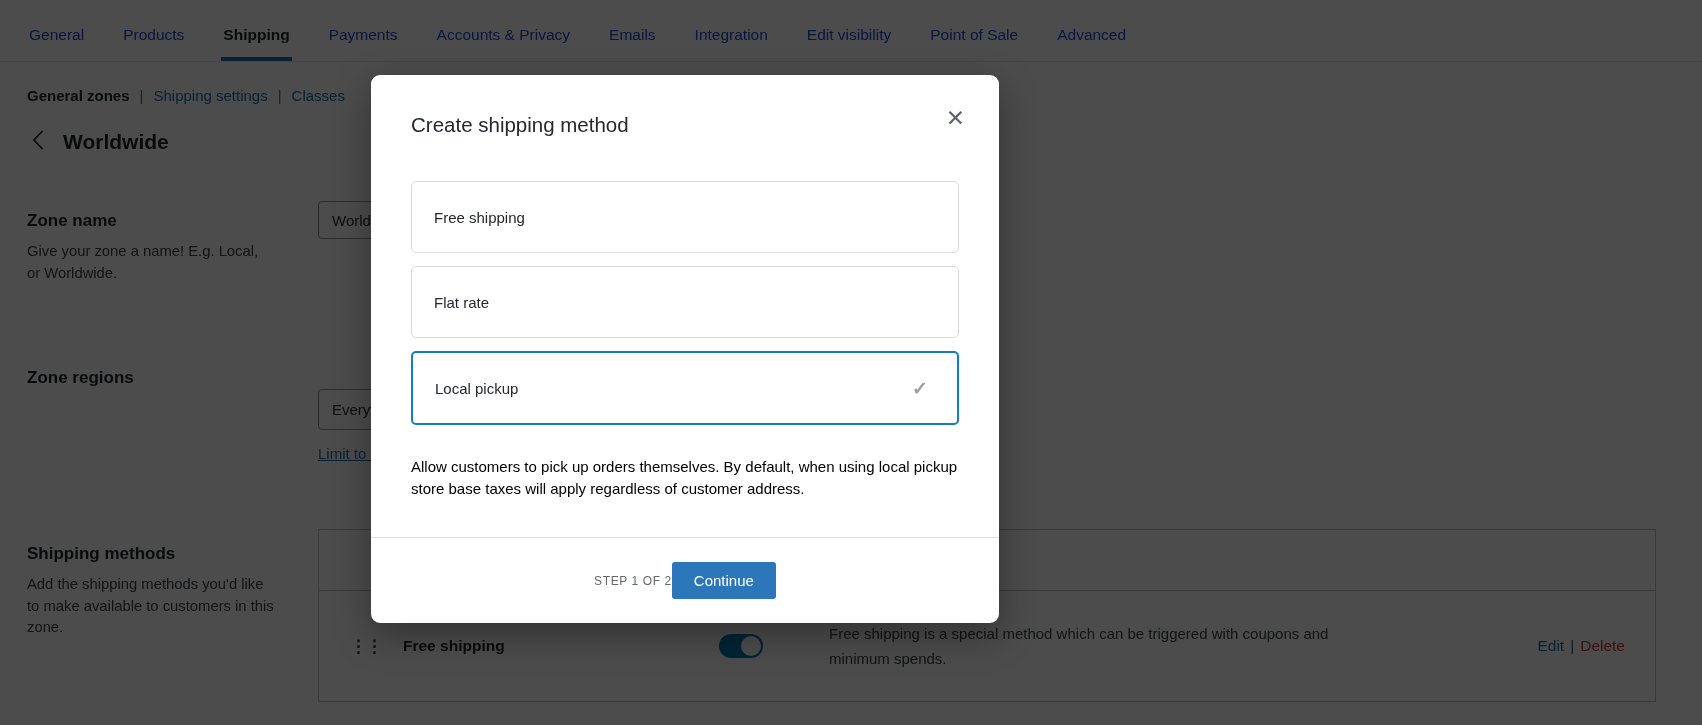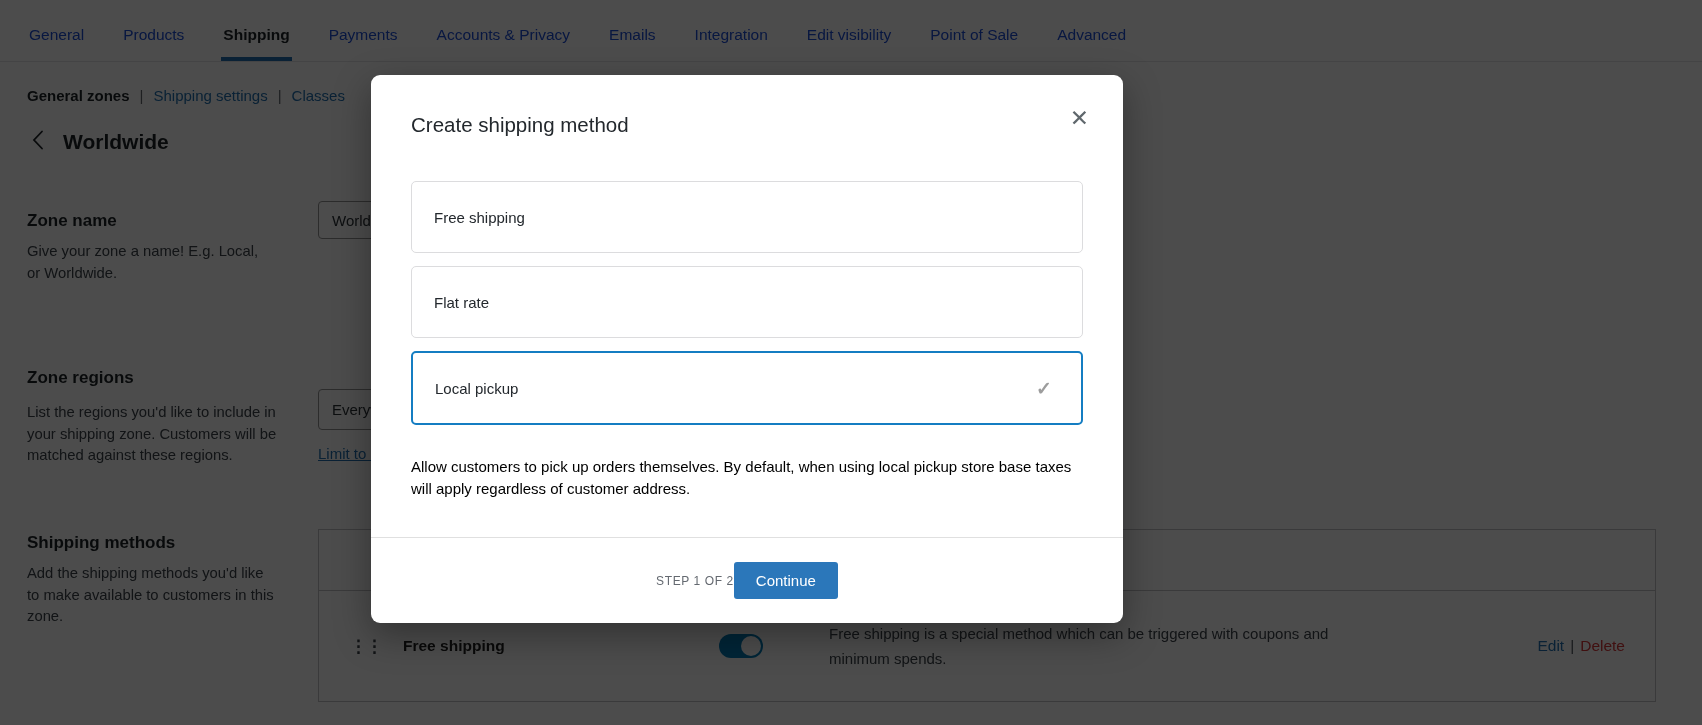--- a/index.html
+++ b/index.html
@@ -55,21 +55,21 @@
   .label-col p { margin-top:10px; font-size:14.8px; line-height:21.5px; color:#3c434a; }
   .field-col { flex:1; }
 
   .sec-zone-name { top:193px; }
   .sec-zone-name .label-col h3 { margin-top:18px; }
   .sec-zone-name .label-col p { width:242px; }
   .sec-zone-regions { top:366px; }
   .sec-zone-regions .label-col h3 { margin-top:2px; }
   .sec-zone-regions .label-col p { width:272px; margin-top:14px; }
   .sec-methods { top:529px; }
-  .sec-methods .label-col h3 { margin-top:4px; }
+  .sec-methods .label-col h3 { margin-top:15px; }
   .sec-methods .label-col p { width:250px; }
 
   .text-input {
     height:38px; width:432px;
     border:1px solid #949494; border-radius:4px;
     padding:0 13px; font-size:15px; color:#2c3338;
     font-family:"Liberation Sans", sans-serif;
     background:#fff; outline:none; display:block;
   }
   .sec-zone-name .text-input { margin-top:8px; }
@@ -103,21 +103,21 @@
   .m-actions { margin-left:auto; margin-right:30px; font-size:15.5px; white-space:nowrap; }
   .act-edit { color:#2271b1; text-decoration:none; cursor:pointer; }
   .act-sep { color:#50575e; margin:0 6px; }
   .act-delete { color:#d63638; text-decoration:none; cursor:pointer; }
 
   
   .overlay {
     position:absolute; inset:0; background:rgba(0,0,0,0.70); z-index:10;
   }
   .modal {
-    position:absolute; left:371px; top:75px; width:752px; height:548px;
+    position:absolute; left:371px; top:75px; width:628px; height:548px;
     background:#fff; border-radius:9px; z-index:20;
     box-shadow:0 12px 36px rgba(0,0,0,.35);
     display:flex; flex-direction:column;
   }
   .modal-header { position:relative; padding:36px 40px 0; }
   .modal-title { font-size:20.5px; font-weight:400; color:#23282d; line-height:27px; }
   .modal-close {
     position:absolute; top:28px; right:30px;
     background:none; border:none; cursor:pointer;
     font-size:23px; color:#5f676c; line-height:1; padding:4px;
@@ -189,21 +189,20 @@
     <p>Give your zone a name! E.g. Local, or Worldwide.</p>
   </div>
   <div class="field-col">
     <input class="text-input" type="text" value="Worldwide" style="">
   </div>
 </section>
 
 <section class="section sec-zone-regions">
   <div class="label-col">
     <h3>Zone regions</h3>
-    <p>List the regions you'd like to include in your shipping zone. Customers will be matched against these regions.</p>
   </div>
   <div class="field-col">
     <input class="text-input" type="text" value="Everywhere" style="">
     <a class="limit-link">Limit to specific zip/postcodes</a>
   </div>
 </section>
 
 <section class="section sec-methods">
   <div class="label-col">
     <h3>Shipping methods</h3>

